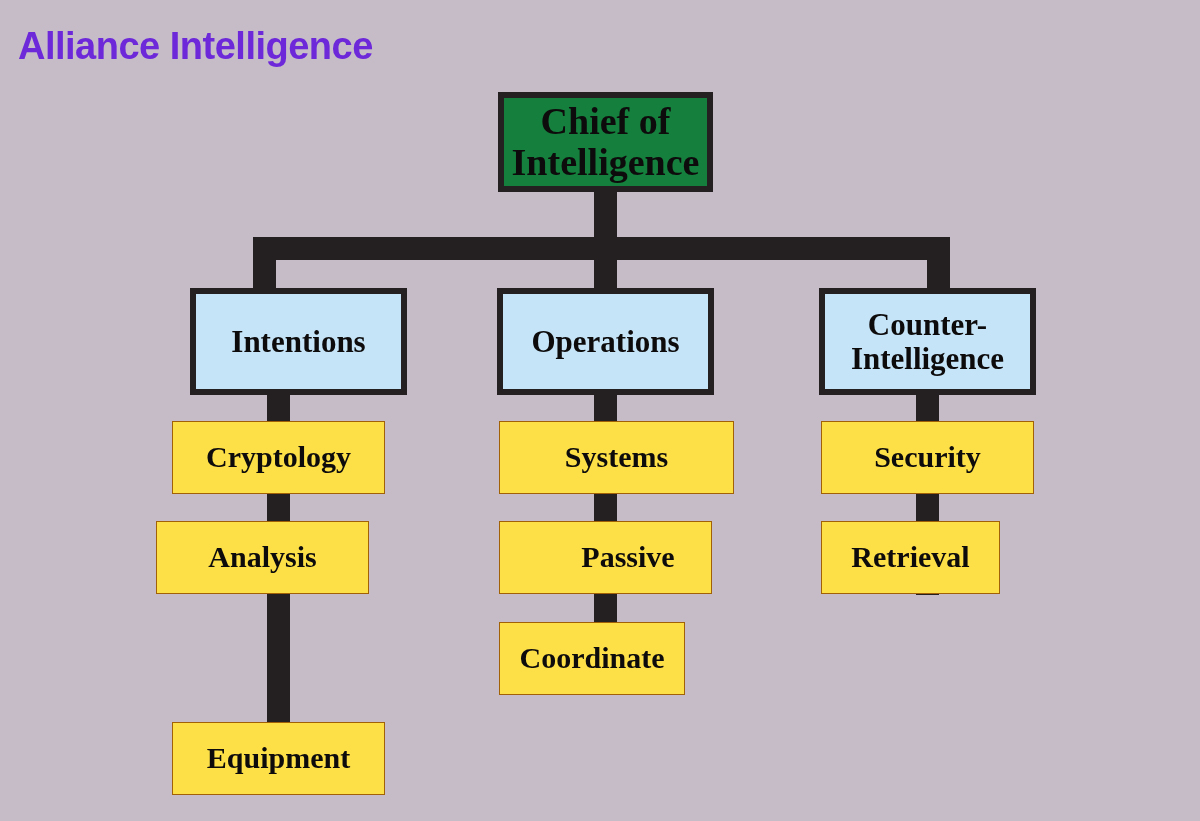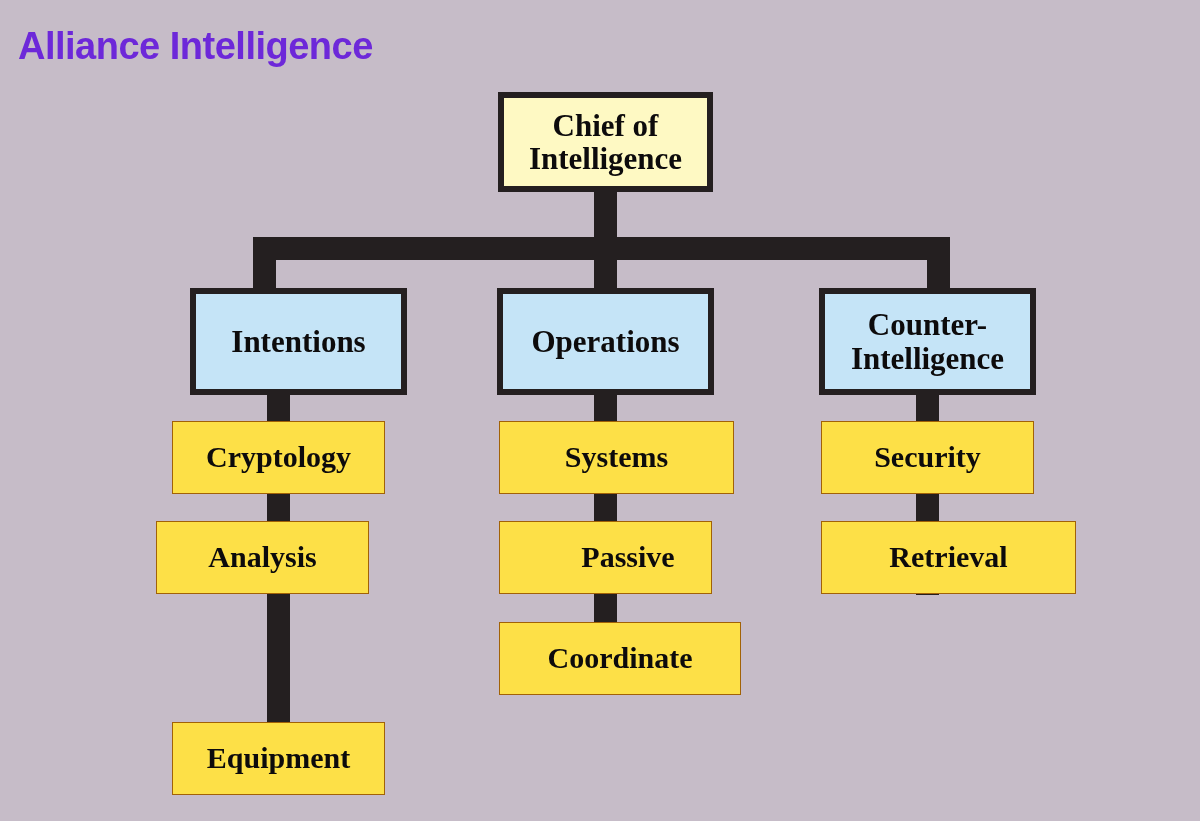--- a/index.html
+++ b/index.html
@@ -45,23 +45,23 @@
     display: flex;
     align-items: center;
     justify-content: center;
     text-align: center;
     font-family: "Liberation Serif", "DejaVu Serif", serif;
     font-weight: bold;
     color: #0d0b0c;
     line-height: 1.08;
   }
   .node-root {
-    background: #fef9c3;
+    background: #15803d;
     border: 6px solid #241f20;
-    font-size: 31px;
+    font-size: 38px;
   }
   .node-tier2 {
     background: #c5e4f7;
     border: 6px solid #241f20;
     font-size: 31px;
   }
   .node-leaf {
     background: #fde047;
     border: 1px solid #a16207;
     font-size: 30px;
@@ -116,30 +116,30 @@
 
   <div class="node node-tier2" style="left:497px; top:288px; width:217px; height:107px;">
     <span class="node-label">Operations</span>
   </div>
   <div class="node node-leaf" style="left:499px; top:421px; width:235px; height:73px;">
     <span class="node-label">Systems</span>
   </div>
   <div class="node node-leaf" style="left:499px; top:521px; width:213px; height:73px;padding-left:45px;">
     <span class="node-label">Passive</span>
   </div>
-  <div class="node node-leaf" style="left:499px; top:622px; width:242px; height:73px;text-align:right;">
+  <div class="node node-leaf" style="left:499px; top:622px; width:186px; height:73px;text-align:right;">
     <span class="node-label">Coordinate</span>
   </div>
 
   <div class="node node-tier2" style="left:819px; top:288px; width:217px; height:107px;">
     <span class="node-label">
       <span>Counter-</span><br>
       <span>Intelligence</span>
     </span>
   </div>
   <div class="node node-leaf" style="left:821px; top:421px; width:213px; height:73px;">
     <span class="node-label">Security</span>
   </div>
-  <div class="node node-leaf" style="left:821px; top:521px; width:255px; height:73px;">
+  <div class="node node-leaf" style="left:821px; top:521px; width:179px; height:73px;">
     <span class="node-label">Retrieval</span>
   </div>
 
 </div>
 
 </body></html>

